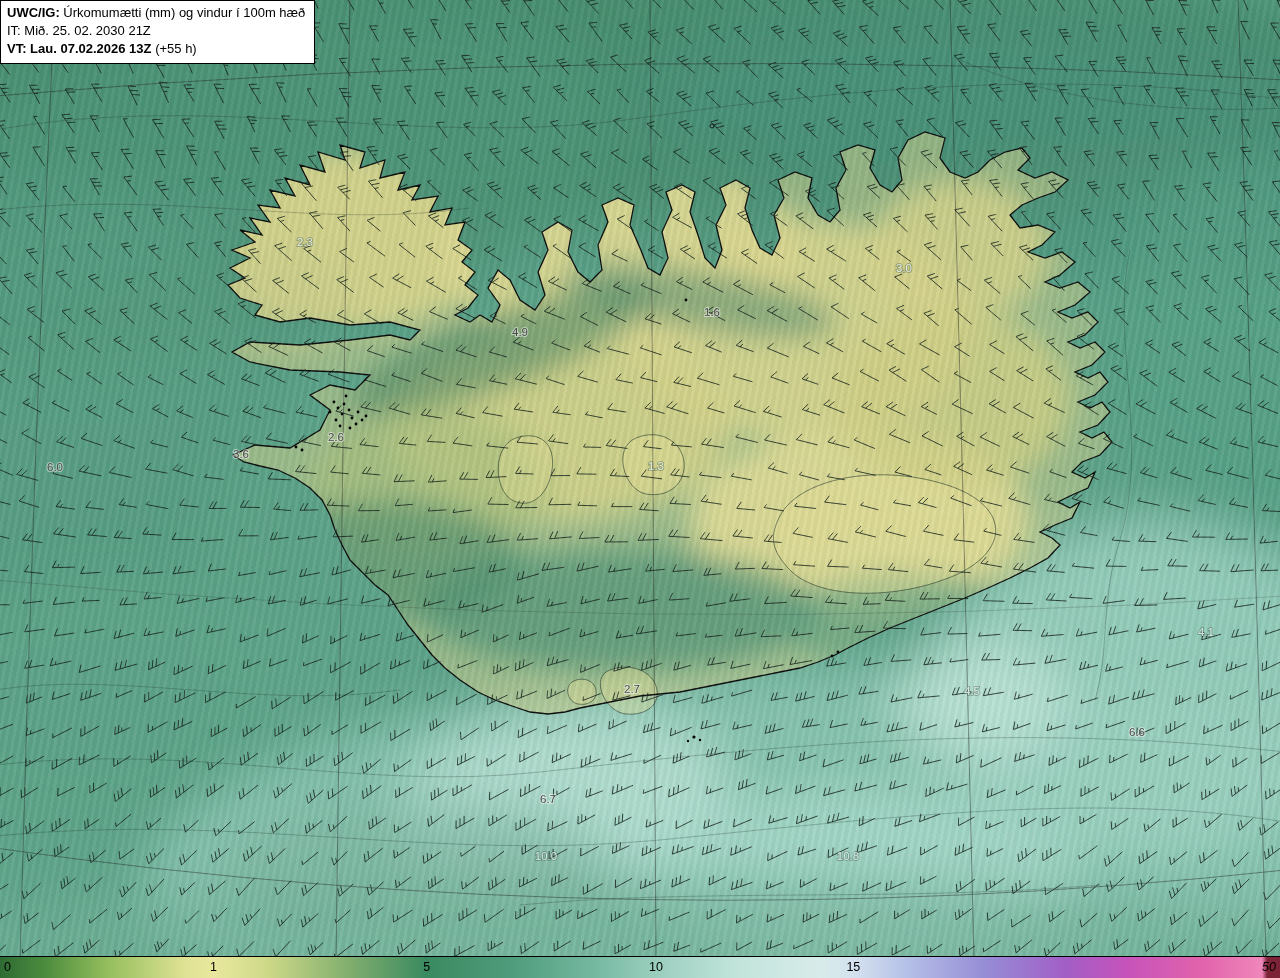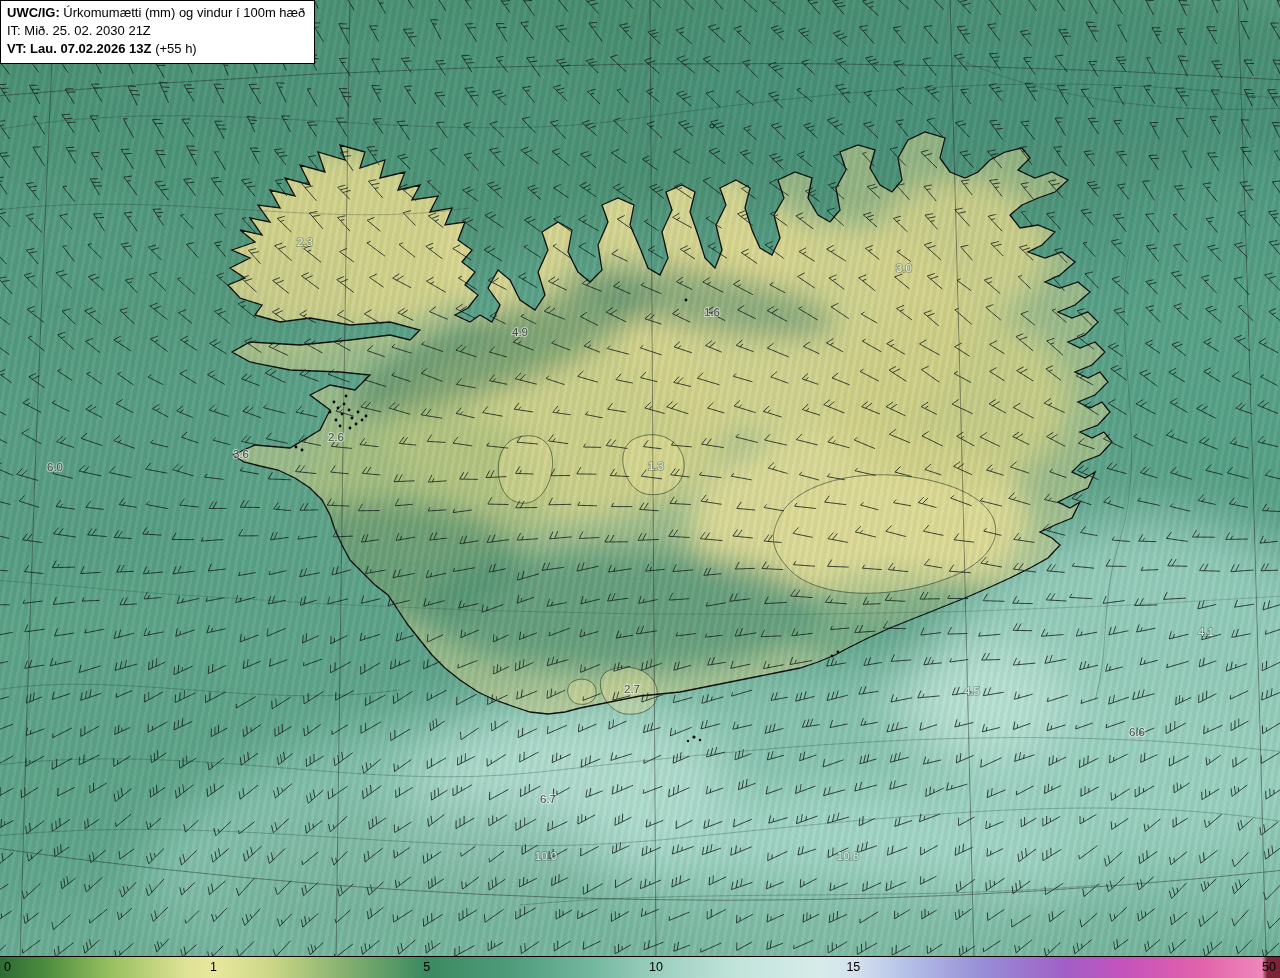--- a/index.html
+++ b/index.html
@@ -176,15 +176,15 @@
 
 <div class="colorbar">
   <div class="cb-grad" style="background: linear-gradient(to right, rgb(46, 107, 51) 0%, rgb(76, 140, 62) 3.5%, rgb(150, 191, 94) 8.5%, rgb(223, 226, 148) 14.5%, rgb(233, 232, 158) 16.7%, rgb(205, 216, 135) 21%, rgb(132, 176, 111) 27%, rgb(58, 138, 96) 33.3%, rgb(79, 156, 124) 40%, rgb(121, 187, 164) 47%, rgb(146, 201, 183) 50%, rgb(191, 227, 217) 57%, rgb(216, 236, 234) 64%, rgb(212, 226, 239) 66.7%, rgb(180, 191, 231) 71%, rgb(150, 140, 214) 77%, rgb(162, 94, 198) 83.3%, rgb(198, 83, 187) 88%, rgb(226, 99, 171) 94%, rgb(239, 135, 186) 98.6%, rgb(124, 35, 55) 99%, rgb(124, 35, 55) 100%);"></div>
   <div>
       <span class="cb-tick" style="left: 4px; transform: none;">0</span>
       <span class="cb-tick" style="left: 16.67%;">1</span>
       <span class="cb-tick" style="left: 33.33%;">5</span>
       <span class="cb-tick" style="left: 50%; margin-left: 16px;">10</span>
       <span class="cb-tick" style="left: 66.67%; text-align: right;">15</span>
       <span class="cb-tick" style="left: 83.33%; margin-top: 24px;">30</span>
-      <span class="cb-tick" style="left: auto; right: 4px; transform: none;">50</span>
+      <span class="cb-tick" style="left: auto; right: 4px; transform: none; font-style: italic;">50</span>
     </div>
 </div>
 
 </body></html>

